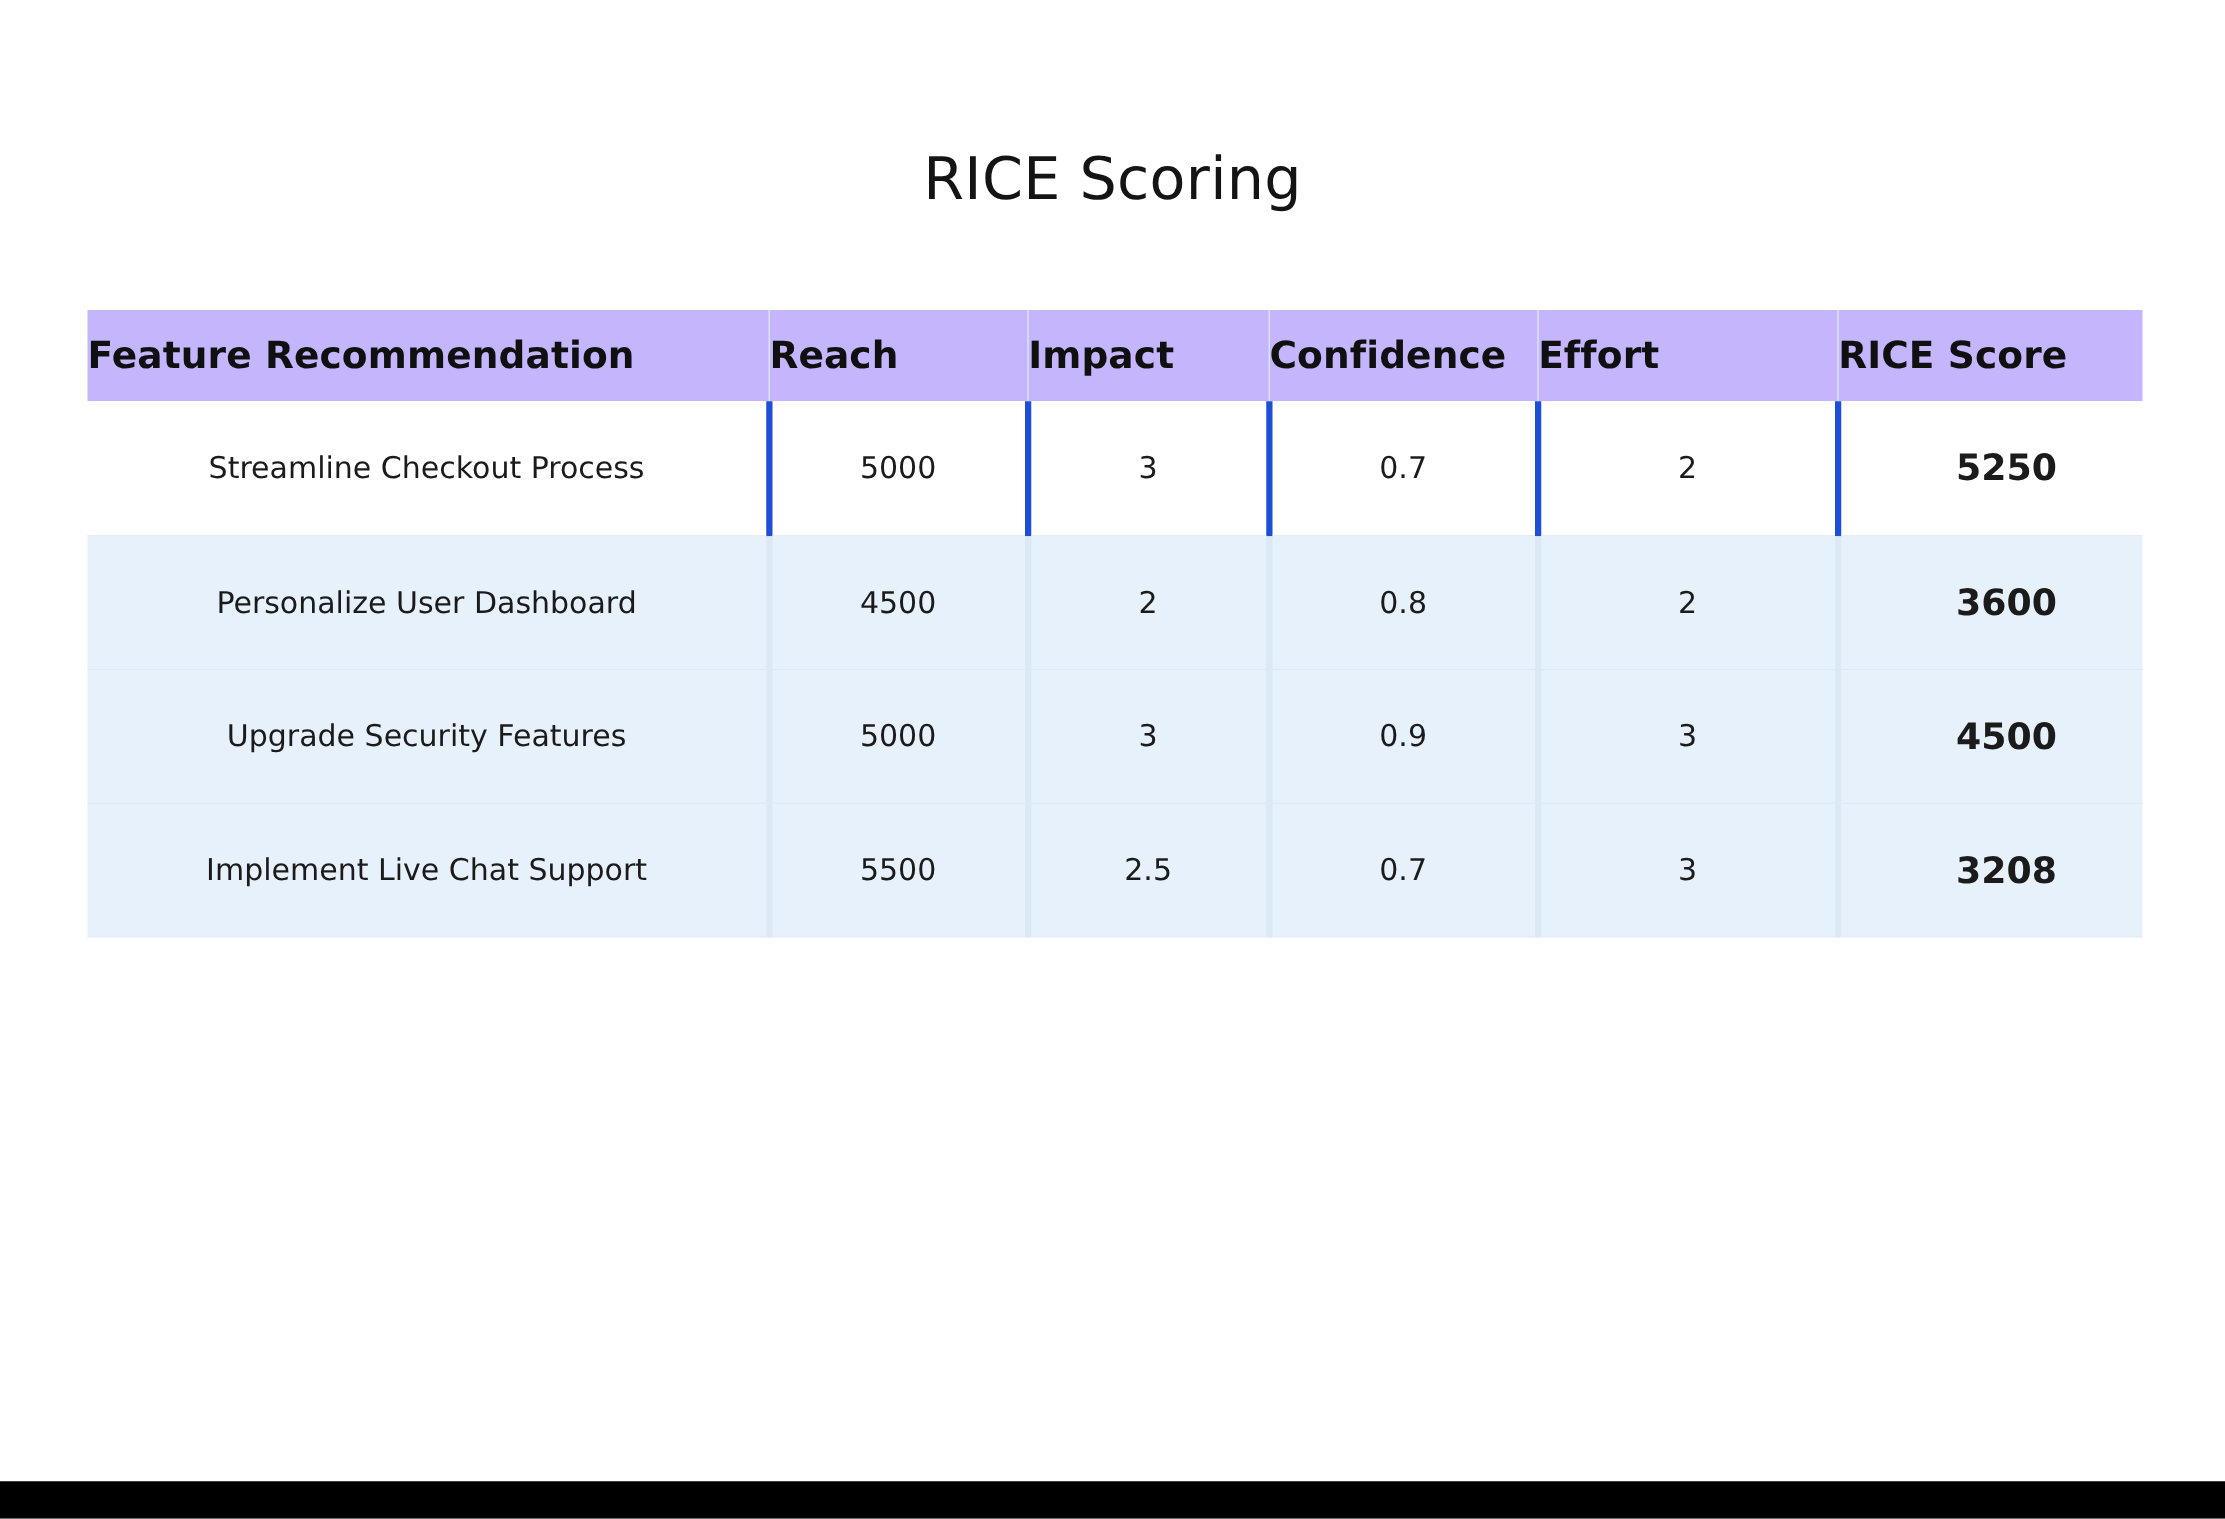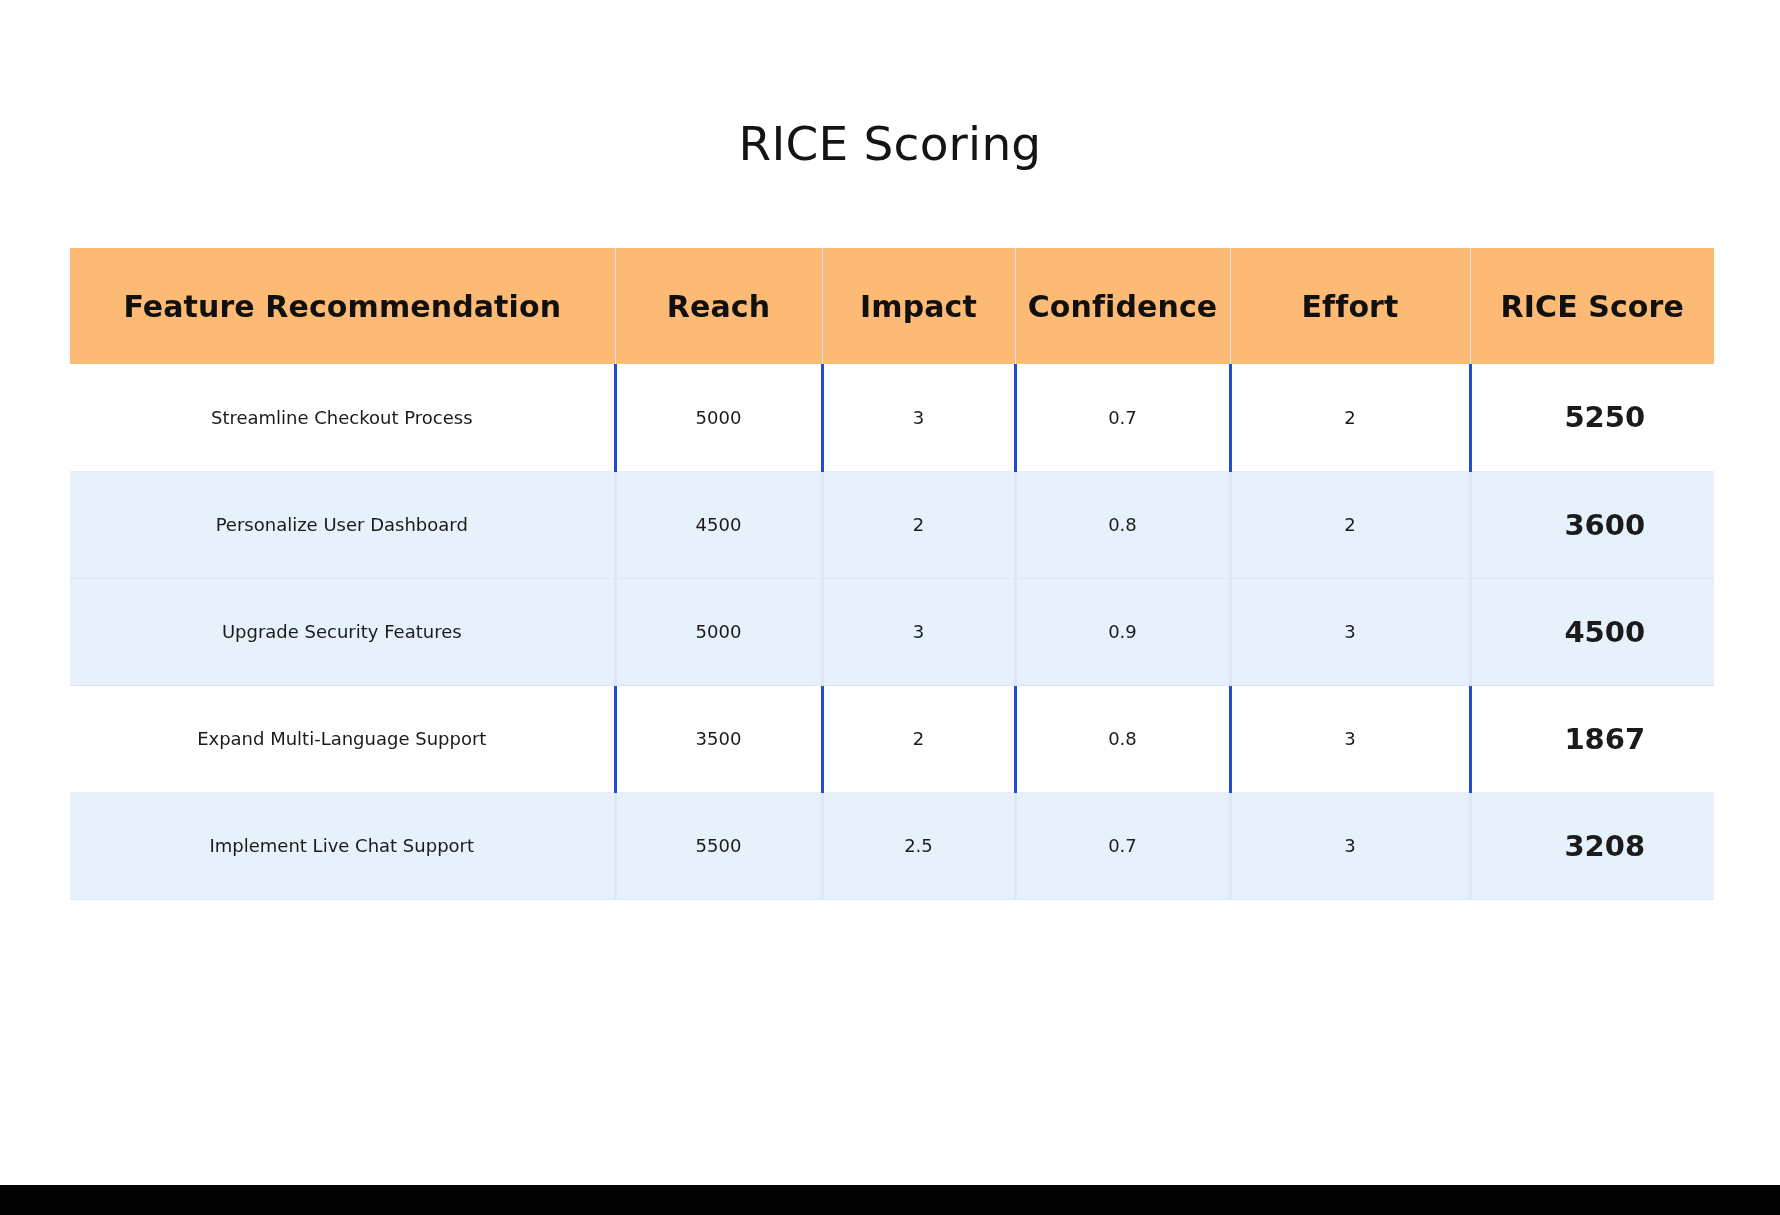--- a/index.html
+++ b/index.html
@@ -49,40 +49,40 @@
 
   
   col.c-feature    { width: 545px; }
   col.c-reach      { width: 207px; }
   col.c-impact     { width: 193px; }
   col.c-confidence { width: 215px; }
   col.c-effort     { width: 240px; }
   col.c-score      { width: 244px; }
 
   thead th {
-    background: #fdba74;
+    background: #c4b5fd;
     color: #101010;
-    height: 116px;
+    height: 73px;
     font-size: 30px;
     font-weight: 700;
-    text-align: center;
+    text-align: left;
     vertical-align: middle;
     border-right: 1px solid #d8e4fb;
     letter-spacing: 0.1px;
   }
   thead th:last-child { border-right: none; }
 
   tbody td {
     height: 107px;
-    font-size: 18px;
+    font-size: 24px;
     font-weight: 400;
     color: #1b1b1b;
     text-align: center;
     vertical-align: middle;
-    border-right: 3px solid #1d4ed8;
+    border-right: 5px solid #1d4ed8;
     border-bottom: 1px solid #e9edf2;
     background: #ffffff;
   }
   tbody td:last-child { border-right: none; }
 
   tbody tr.alt td {
     background: #e7f1fb;
     border-right-color: #dbe8f5;
     border-bottom-color: #dbe8f5;
     text-align: center;
@@ -154,28 +154,20 @@
 
         <tr class="alt">
           <td>Upgrade Security Features</td>
           <td>5000</td>
           <td>3</td>
           <td>0.9</td>
           <td>3</td>
           <td class="score">4500</td>
         </tr>
 
-        <tr>
-          <td>Expand Multi-Language Support</td>
-          <td>3500</td>
-          <td>2</td>
-          <td>0.8</td>
-          <td>3</td>
-          <td class="score">1867</td>
-        </tr>
 
         <tr class="alt">
           <td>Implement Live Chat Support</td>
           <td>5500</td>
           <td>2.5</td>
           <td>0.7</td>
           <td>3</td>
           <td class="score">3208</td>
         </tr>
 

